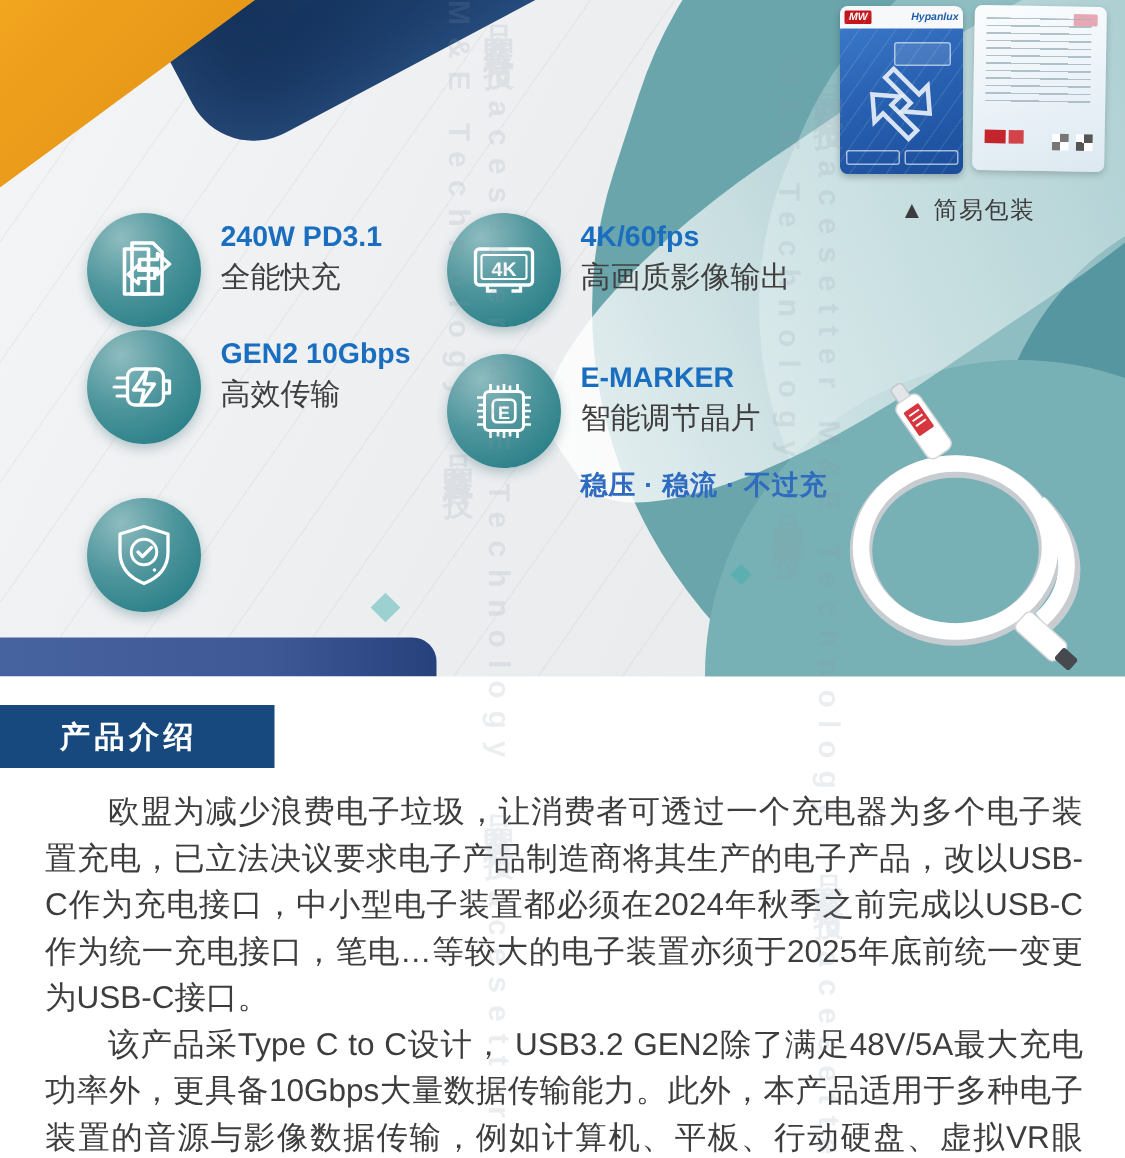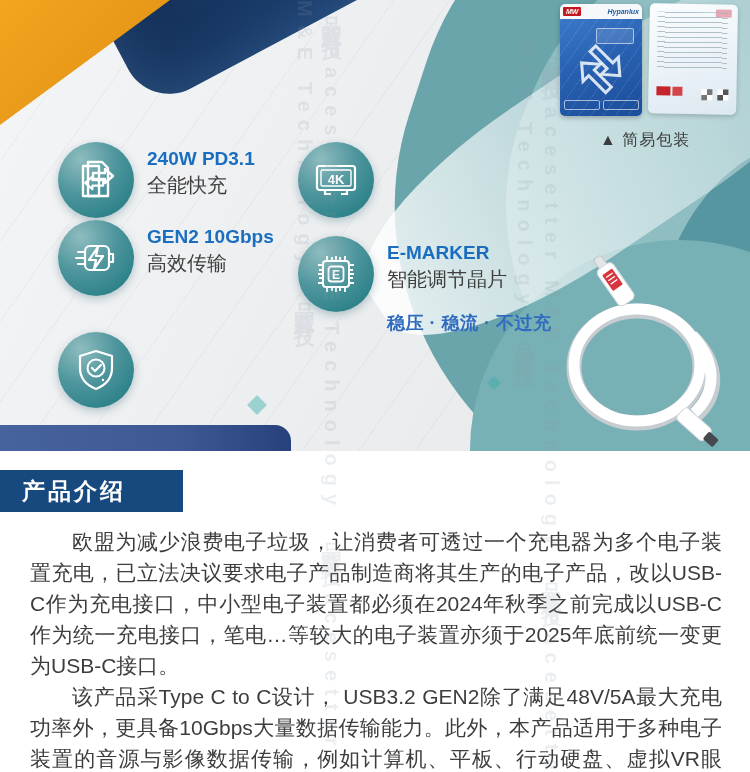--- a/index.html
+++ b/index.html
@@ -91,21 +91,21 @@
 
   
   .blue-bar{position:absolute;left:0;top:425px;width:291px;height:26px;
           background:linear-gradient(90deg,#47639f 0%,#3e5896 62%,#27417d 100%);
           border-top-right-radius:16px;}
 
   
   .content{position:absolute;left:0;top:451px;width:750px;height:321px;background:#fff;}
   .title-box{position:absolute;left:0;top:19px;width:183px;height:42px;background:#17497e;
           display:flex;align-items:center;}
-  .title-box span{color:#fff;font-size:23px;font-weight:bold;letter-spacing:3px;padding-left:22px;}
+  .title-box span{color:#fff;font-size:20px;font-weight:bold;letter-spacing:3px;padding-left:40px;}
   .paras{position:absolute;left:30px;top:75px;width:692px;}
   .paras p{margin:0;font-size:21px;line-height:31px;color:#3d3d3d;text-indent:2em;
           text-align:justify;}
 
   
   .wm{position:absolute;writing-mode:vertical-rl;color:#8a98a6;opacity:.16;font-size:20px;
           letter-spacing:8px;top:0;height:772px;overflow:hidden;pointer-events:none;
           font-weight:bold;}
   .wm.w1{left:292px;} .wm.w2{left:512px;top:40px;}
   .wm-diamond{position:absolute;width:14px;height:14px;background:#3ab0aa;opacity:.45;
@@ -170,20 +170,24 @@
     </div>
 
     <div class="feature" id="feat2">
       <div class="f-circle">
         <svg width="48" height="46" viewBox="0 0 48 46" fill="none" stroke="#fff" stroke-width="2.2">
           <rect x="5" y="9" width="38" height="24" rx="2.5"></rect>
           <rect x="9" y="13" width="30" height="16" rx="1.5" stroke-width="1.4"></rect>
           <path d="M13 33 v4 h6 M35 33 v4 h-6" stroke-width="2.2"></path>
           <text x="24" y="27" text-anchor="middle" fill="#fff" stroke="none" style="font:bold 13px 'Liberation Sans',sans-serif">4K</text>
         </svg>
+      </div>
+      <div class="f-text">
+        <div class="f-title">4K/60fps</div>
+        <div class="f-sub">高画质影像输出</div>
       </div>
     </div>
 
     <div class="feature" id="feat3">
       <div class="f-circle">
         <svg width="46" height="46" viewBox="0 0 46 46" fill="none" stroke="#fff" stroke-width="2.2" stroke-linecap="round" stroke-linejoin="round">
           <rect x="12" y="11" width="24" height="24" rx="5"></rect>
           <path d="M36 19 h4 v8 h-4"></path>
           <path d="M25 12 l-9 13 h7 l-2 9 9 -13 h-7 z" fill="none"></path>
           <path d="M5 17 h6 M3 23 h8 M5 29 h6" stroke-width="2"></path>

